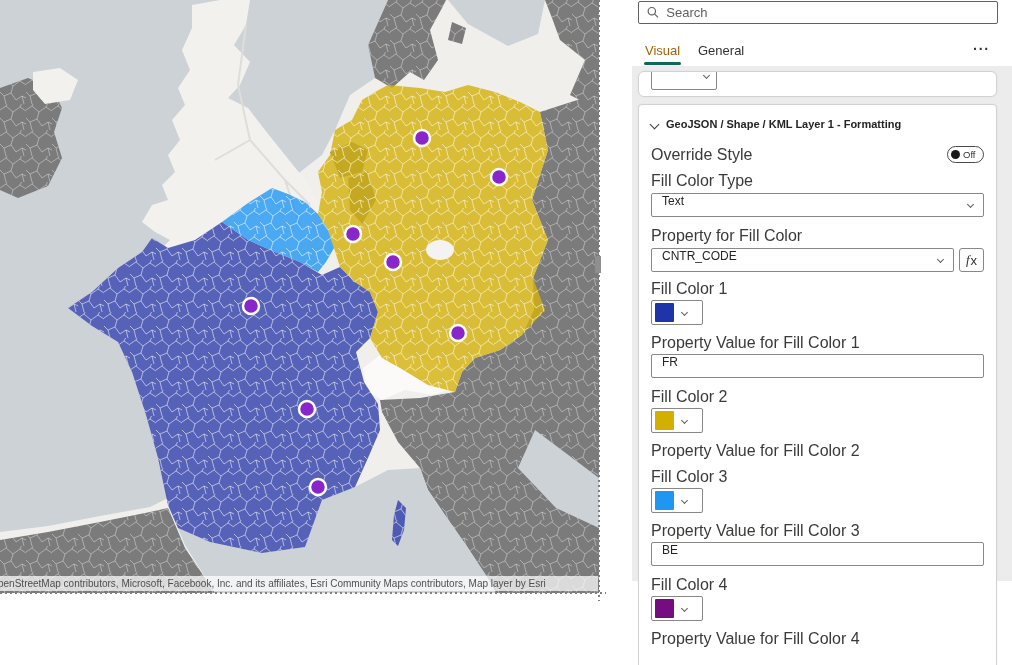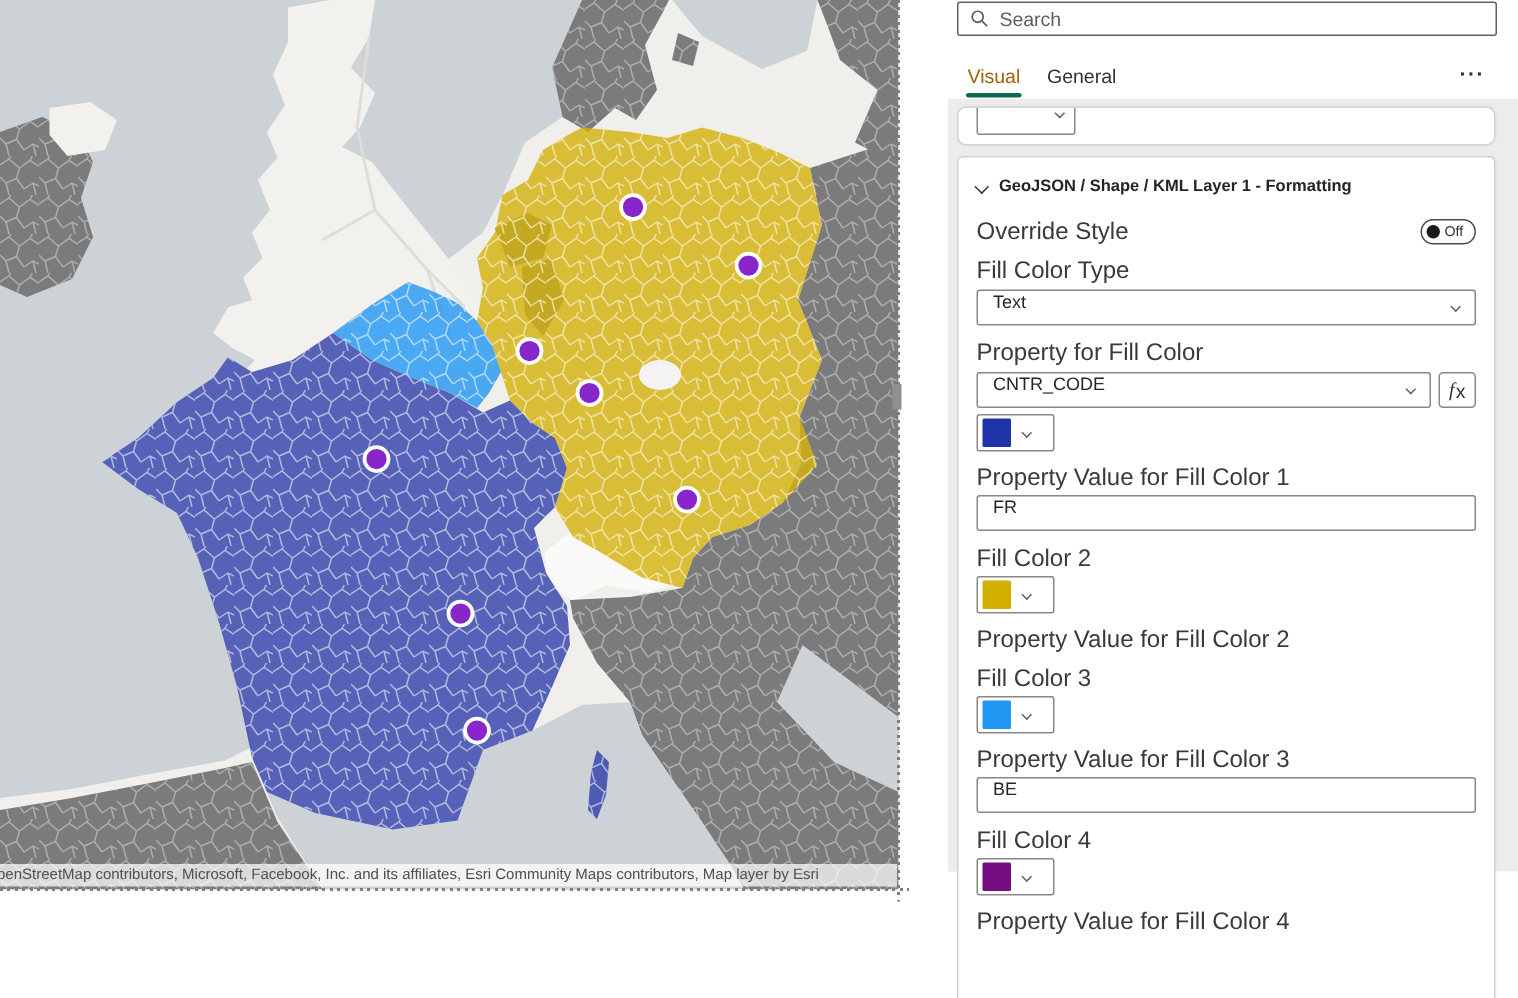--- a/index.html
+++ b/index.html
@@ -194,20 +194,21 @@
       <div class="dd" style="flex:1">
         <span>CNTR_CODE</span>
         <span class="chev small"></span>
       </div>
       <div class="fx-btn">
         <i>f</i>
           <span>x</span>
       </div>
     </div>
 
+    <div class="lbl mt10">Fill Color 1</div>
     <div class="swatch-dd">
       <span class="swatch" style="background-color: rgb(30, 52, 168);"></span>
       <span class="chev small"></span>
     </div>
 
     <div class="lbl mt11">Property Value for Fill Color 1</div>
     <div class="txt mt4">
       <input value="FR" style="">
     </div>
 

